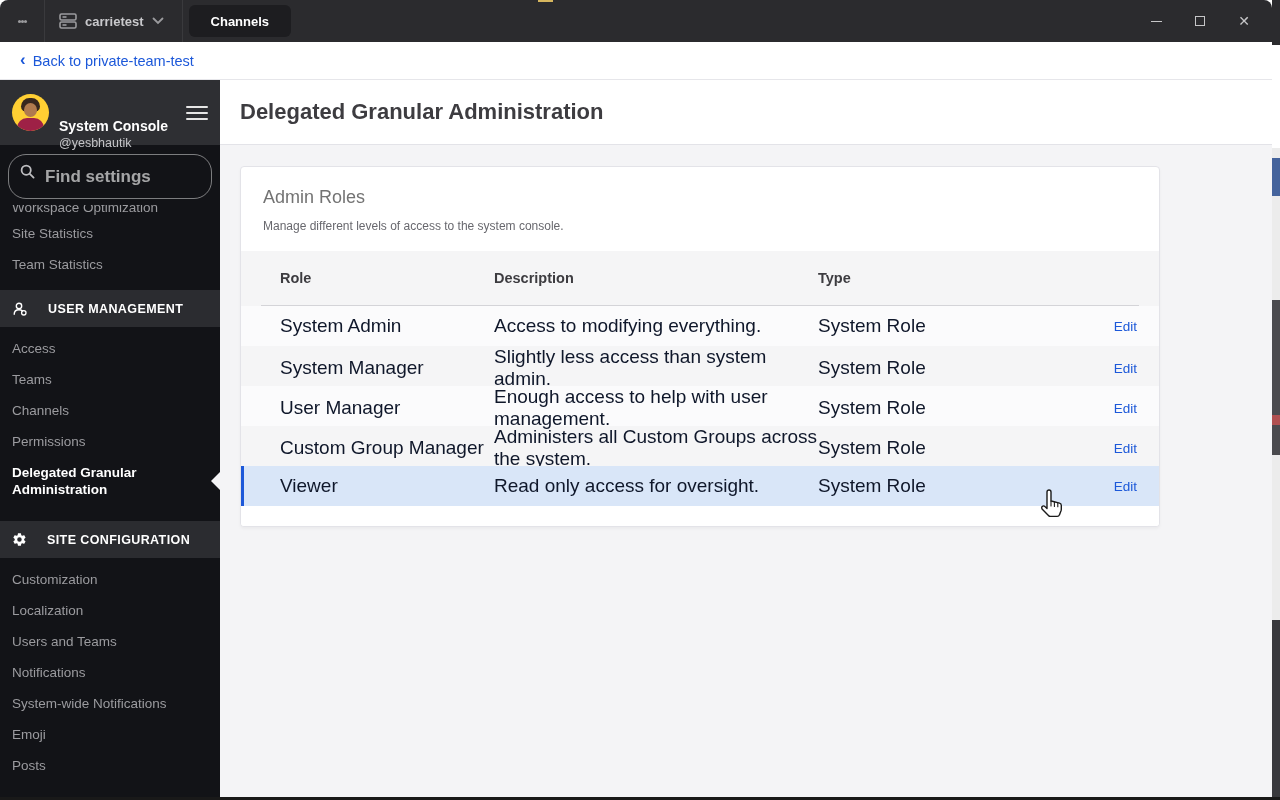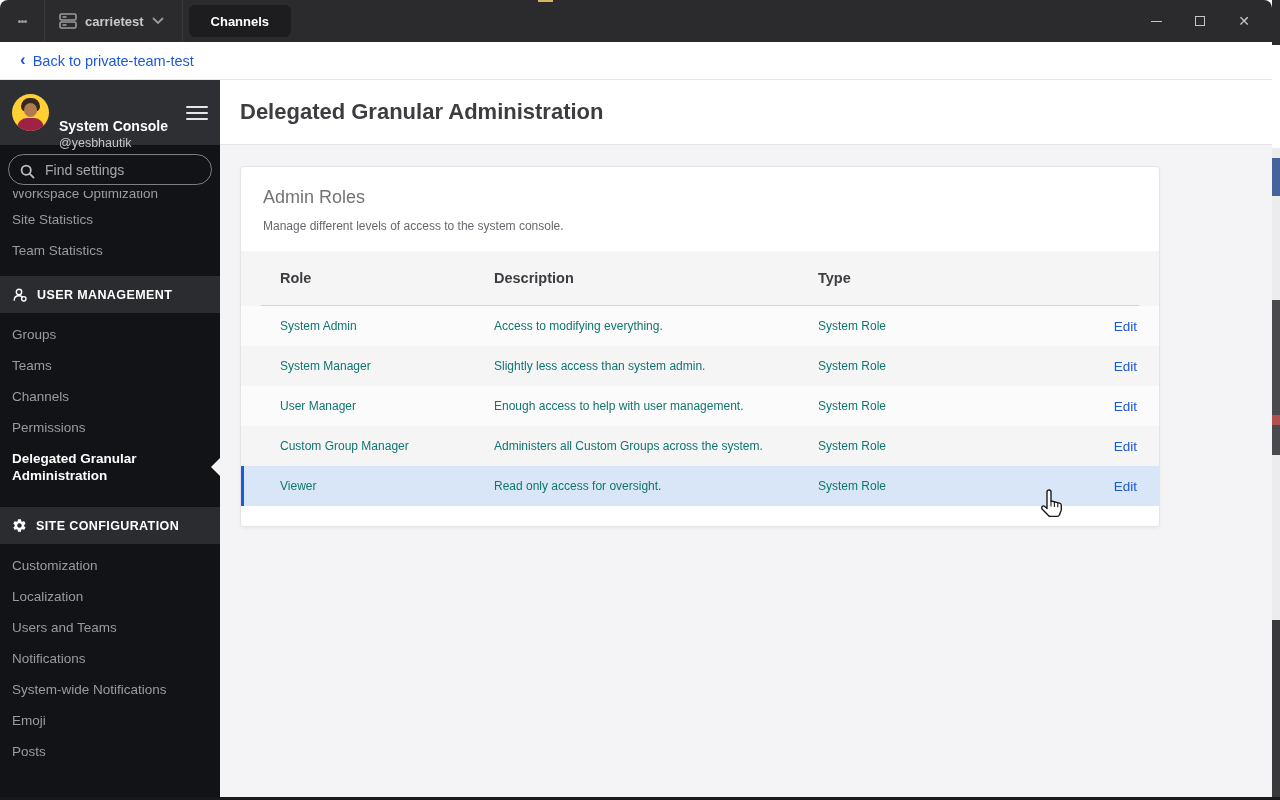--- a/index.html
+++ b/index.html
@@ -47,31 +47,31 @@
   .avatar .hair { position:absolute; left:9px; top:4px; width:19px; height:14px; border-radius:9px 9px 6px 6px; background:#37271e; }
   .avatar .face { position:absolute; left:12px; top:9px; width:13px; height:14px; border-radius:50%; background:#b07a4e; }
   .avatar .shirt { position:absolute; left:5px; top:24px; width:27px; height:16px; border-radius:10px 10px 0 0; background:#9e2146; }
   .sb-id { margin-left:10px; flex:1; min-width:0; }
   .sb-title { color:#ffffff; font-size:14px; font-weight:700; line-height:18px;margin-top:42px; }
   .sb-sub { color:#c4c4c7; font-size:12.5px; line-height:16px; }
   .sb-burger { width:22px; display:flex; flex-direction:column; gap:4px; cursor:pointer; }
   .sb-burger span { display:block; height:2px; background:#e6e6e6; border-radius:1px; }
 
   .sb-search-wrap { padding:9px 8px 6px 8px; position:relative; }
-  .sb-search { width:100%; height:31px; background:transparent; border:1px solid rgba(255,255,255,0.45);
-               border-radius:18px; color:#fff; font-size:14px; padding:0 12px 0 36px; outline:none;
-               font-family:"Liberation Sans", sans-serif; }
+  .sb-search { width:100%; height:45px; background:transparent; border:1px solid rgba(255,255,255,0.45);
+               border-radius:18px; color:#fff; font-size:17px; padding:0 12px 0 36px; outline:none;
+               font-family:"Liberation Sans", sans-serif;font-weight:bold; }
   .sb-search::placeholder { color:rgba(255,255,255,0.62); }
   .sb-search-icon { position:absolute; left:20px; top:19px; }
 
   .sb-list { flex:1; overflow:hidden; }
   .sb-item { color:#9b9b9f; font-size:13.5px; padding:7px 12px; line-height:17px; cursor:pointer; }
   .sb-item.cutoff { height:13px; overflow:hidden; padding:0 12px; }
   .sb-item.cutoff span { display:block; margin-top:-6px; }
-  .sb-section { background:#2b2c30; height:37px; display:flex; align-items:center; gap:9px;
+  .sb-section { background:#2b2c30; height:37px; display:flex; align-items:center; gap:20px;
                 padding:0 12px; margin-top:10px; cursor:pointer; }
   .sb-section:first-child { margin-top:0; }
   .sb-section-label { color:#ffffff; font-size:12.5px; font-weight:700; letter-spacing:0.4px; }
   .sb-list .group { padding:6px 0; }
   .sb-item.selected { color:#ffffff; font-weight:700; position:relative; padding-right:20px; }
   .sb-item.selected::after { content:""; position:absolute; right:0; top:50%; transform:translateY(-50%);
       width:0; height:0; border-top:9px solid transparent; border-bottom:9px solid transparent;
       border-right:9px solid #f4f4f6; }
 
   
@@ -87,21 +87,21 @@
   .card-title { color:#737373; font-size:18px; font-weight:400; margin-bottom:11px; }
   .card-sub { color:#68686e; font-size:12px; }
 
   .tbl { background:#f5f5f6; }
   .tbl-grid { display:grid; grid-template-columns:214px 324px 220px 1fr; align-items:center;
               padding-left:39px; padding-right:22px; }
   .tbl-head { height:54px; align-content:center; }
   .tbl-head span { color:#3d3c40; font-size:14.5px; font-weight:700; }
   .tbl-divider { height:1px; background:#d4d4d8; margin:0 20px; }
   .trow { height:40px; cursor:pointer; }
-  .trow span { color:#0f766e; font-size:12px; }
+  .trow span { color:#0f172a; font-size:19px; }
   .trow:nth-child(odd) { background:#fbfbfc; }
   .trow:nth-child(even) { background:#f5f5f6; }
   .trow.highlight { background:#d9e6f8; position:relative; }
   .trow.highlight::before { content:""; position:absolute; left:0; top:0; bottom:0; width:3px; background:#1c58d9; }
   .c-edit { color:#1c58d9; font-size:13.5px; justify-self:end; text-decoration:none; cursor:pointer; }
   .card-foot { height:20px; background:#ffffff; }
 
   
   .cursor { position:absolute; left:1038px; top:489px; z-index:40; pointer-events:none; }
 
@@ -203,21 +203,21 @@
 
         <div class="sb-section">
           <svg width="16" height="16" viewBox="0 0 16 16">
             <circle cx="7" cy="5" r="2.7" fill="none" stroke="#ffffff" stroke-width="1.4"></circle>
             <path d="M2.2 13.3 C2.2 10.4 4.3 8.8 7 8.8 C8.3 8.8 9.5 9.2 10.3 9.9" fill="none" stroke="#ffffff" stroke-width="1.4" stroke-linecap="round"></path>
             <circle cx="11.8" cy="11.8" r="2.2" fill="none" stroke="#ffffff" stroke-width="1.3"></circle>
           </svg>
           <span class="sb-section-label">USER MANAGEMENT</span>
         </div>
         <div class="group">
-          <div class="sb-item">Groups</div>
+          <div class="sb-item">Access</div>
           <div class="sb-item">Teams</div>
           <div class="sb-item">Channels</div>
           <div class="sb-item">Permissions</div>
           <div class="sb-item selected">Delegated Granular Administration</div>
         </div>
 
         <div class="sb-section">
           <svg width="15" height="15" viewBox="0 0 24 24">
             <path fill="#ffffff" d="M19.4 13c.04-.32.06-.66.06-1s-.02-.68-.07-1l2.1-1.65a.5.5 0 0 0 .12-.64l-2-3.46a.5.5 0 0 0-.6-.22l-2.49 1a7.3 7.3 0 0 0-1.73-1l-.38-2.65A.49.49 0 0 0 13.92 2h-4a.49.49 0 0 0-.49.42L9.05 5.07c-.63.26-1.21.6-1.74 1l-2.48-1a.5.5 0 0 0-.61.22l-2 3.46a.49.49 0 0 0 .12.64L4.45 11c-.05.32-.08.66-.08 1s.03.68.07 1l-2.11 1.65a.5.5 0 0 0-.12.64l2 3.46c.12.22.38.3.6.22l2.49-1c.52.4 1.1.74 1.73 1l.38 2.65c.04.24.24.42.49.42h4c.25 0 .45-.18.48-.42l.38-2.65c.63-.26 1.21-.6 1.73-1l2.49 1c.23.09.49 0 .61-.22l2-3.46a.5.5 0 0 0-.12-.64L19.4 13zM11.92 15.6a3.6 3.6 0 1 1 0-7.2 3.6 3.6 0 0 1 0 7.2z"></path>
           </svg>

